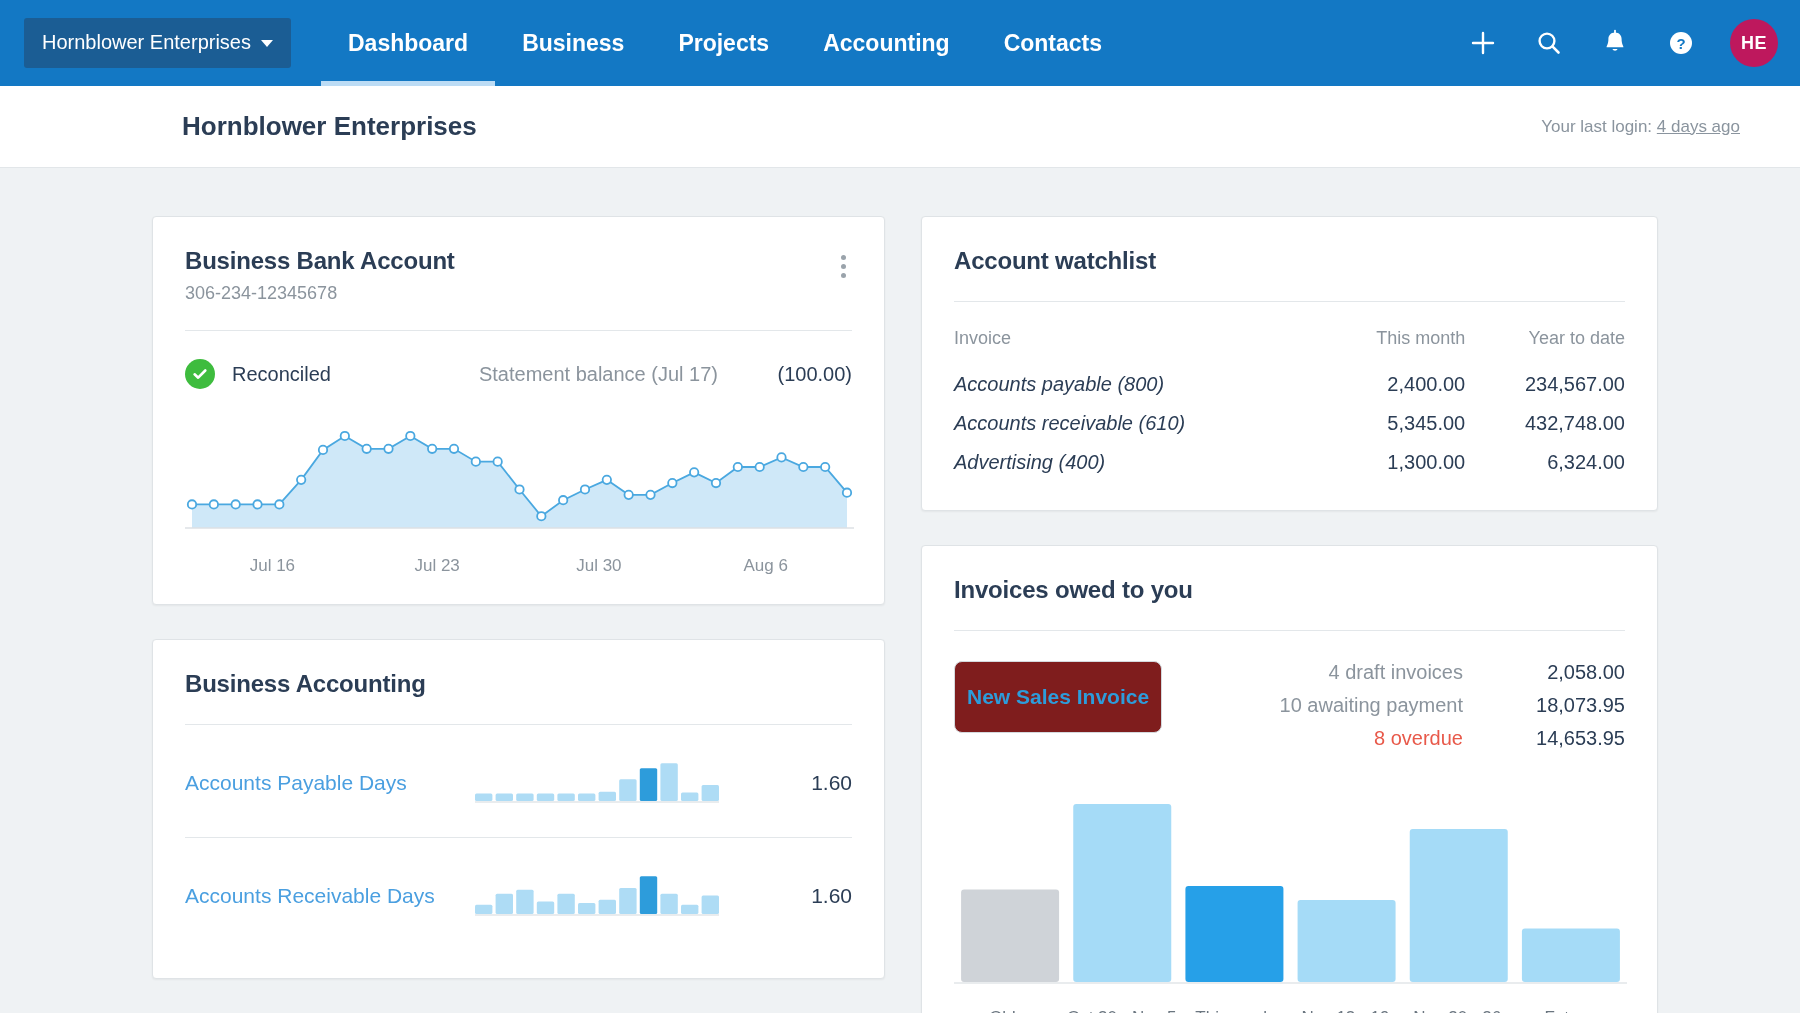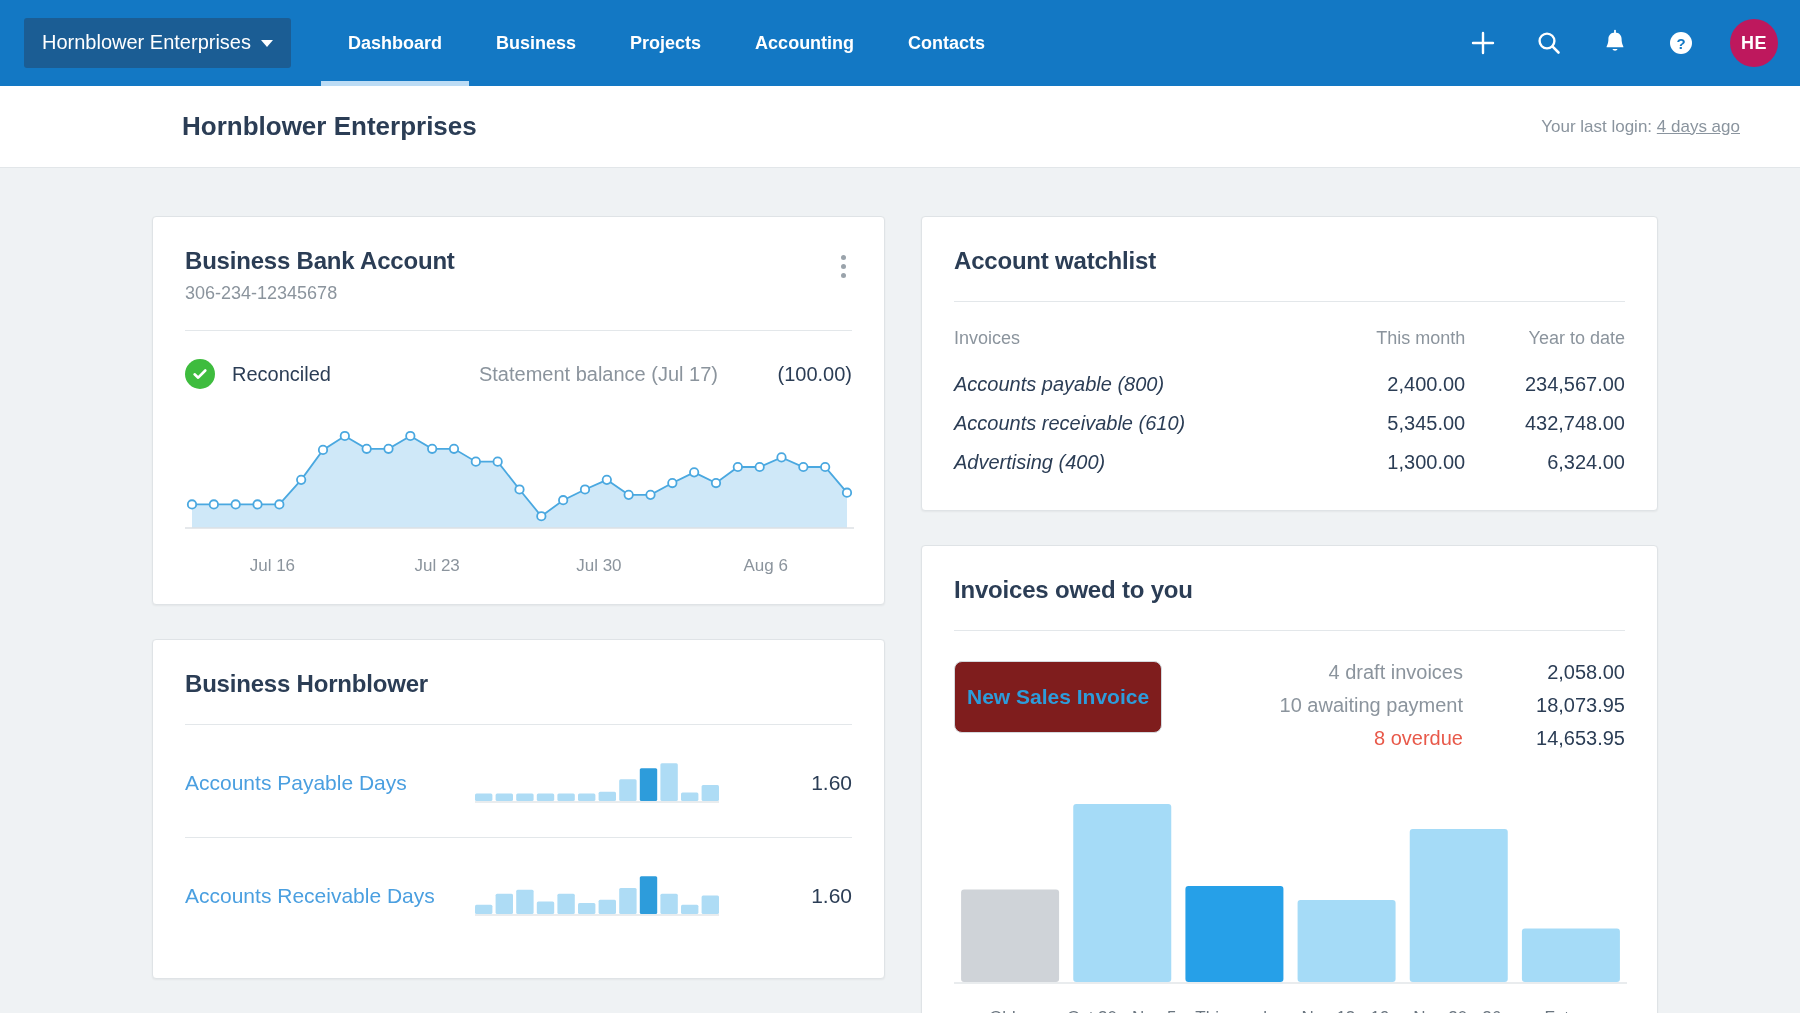--- a/index.html
+++ b/index.html
@@ -34,21 +34,21 @@
   .caret-down {
     width: 0; height: 0;
     border-left: 6px solid transparent;
     border-right: 6px solid transparent;
     border-top: 7px solid #ffffff;
     margin-top: 2px;
   }
   .nav-tabs { display: flex; align-items: stretch; height: 86px; margin-left: 30px; }
   .nav-tab {
     color: #ffffff;
-    font-size: 18px;
+    font-size: 23px;
     font-weight: bold;
     padding: 0 27px;
     display: flex;
     align-items: center;
     height: 86px;
     cursor: pointer;
     position: relative;
     white-space: nowrap;
   }
   .nav-tab.active::after {
@@ -306,21 +306,21 @@
         <div class="axis-labels">
           <span style="width:172px">Jul 16</span>
           <span style="width:160px">Jul 23</span>
           <span style="width:166px">Jul 30</span>
           <span style="width:170px">Aug 6</span>
         </div>
       </div>
     </div>
 
     <div class="card">
-      <div class="card-title">Business Hornblower</div>
+      <div class="card-title">Business Accounting</div>
       <div class="divider"></div>
 
       <div class="perf-row">
         <div class="perf-label">Accounts Payable Days</div>
         <div class="perf-spark">
           <svg id="spark-ap" width="244" height="52" viewBox="0 0 244 52">
               <rect x="0" y="38.44" width="17.400000000000002" height="7.56" rx="1.5" fill="#aedcf5"></rect>
               <rect x="20.6" y="38.44" width="17.400000000000002" height="7.56" rx="1.5" fill="#aedcf5"></rect>
               <rect x="41.2" y="38.44" width="17.400000000000002" height="7.56" rx="1.5" fill="#aedcf5"></rect>
               <rect x="61.800000000000004" y="38.44" width="17.400000000000002" height="7.56" rx="1.5" fill="#aedcf5"></rect>
@@ -364,21 +364,21 @@
   </div>
 
   <div class="col col-right">
 
     <div class="card">
       <div class="card-title">Account watchlist</div>
       <div class="divider"></div>
       <table class="wl-table">
         <thead>
           <tr>
-            <th>Invoices</th>
+            <th>Invoice</th>
             <th>This month</th>
             <th>Year to date</th>
           </tr>
         </thead>
         <tbody>
           <tr>
             <td>Accounts payable (800)</td>
             <td>2,400.00</td>
             <td>234,567.00</td>
           </tr>

